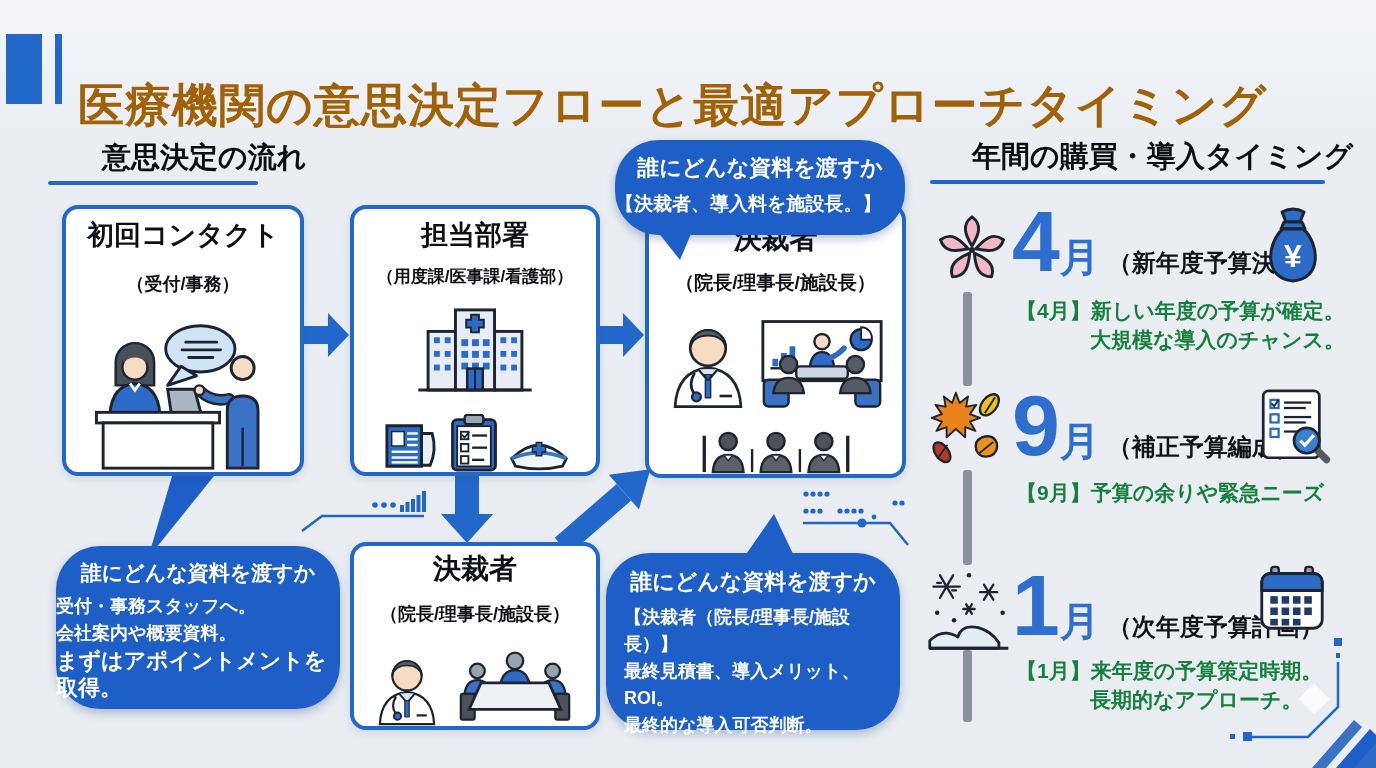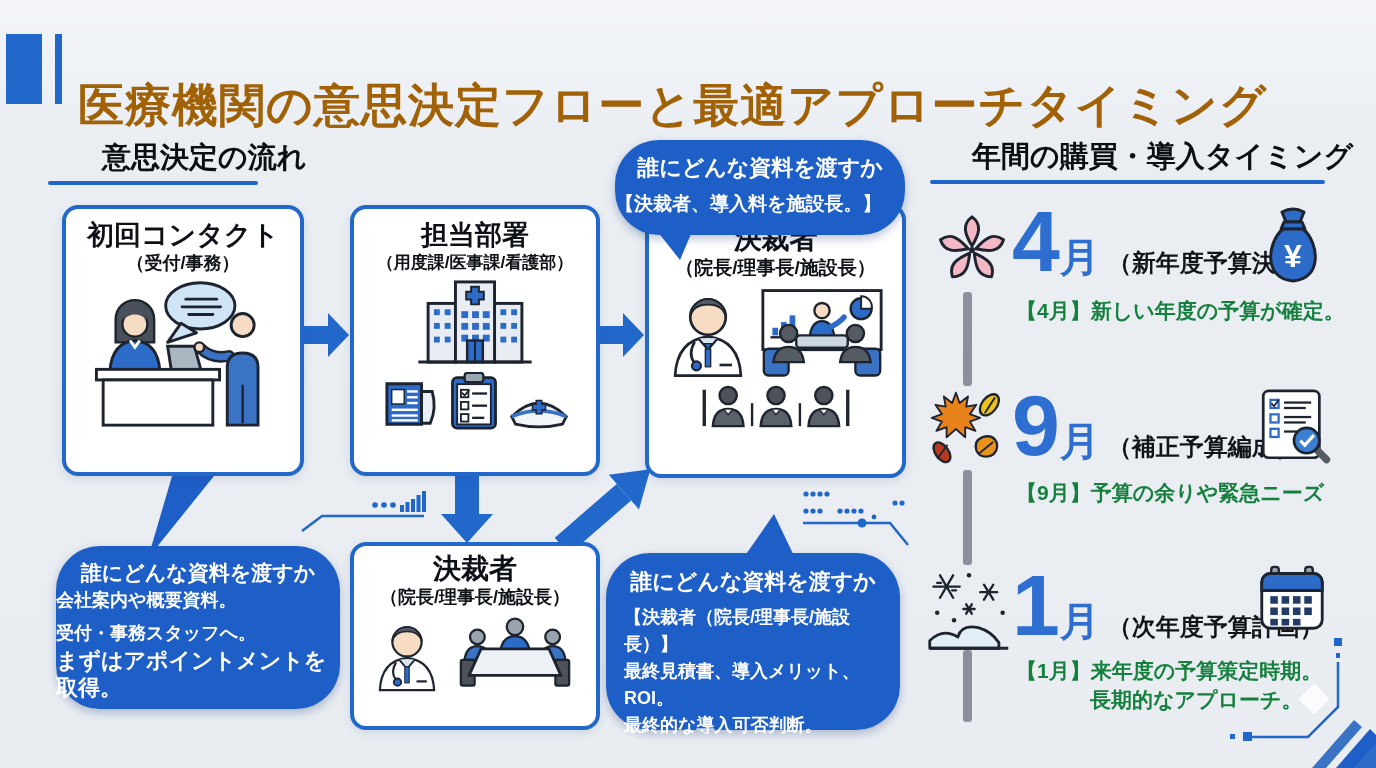--- a/index.html
+++ b/index.html
@@ -11,21 +11,21 @@
   .abs{position:absolute;}
   
   .hdr-square{left:6px;top:34px;width:36px;height:70px;background:#2268cb;}
   .hdr-bar{left:55px;top:34px;width:7px;height:70px;background:#2268cb;}
   .page-title{left:78px;top:44px;font-size:46px;font-weight:900;letter-spacing:1px;color:#a16207;white-space:nowrap;}
   
   .section-heading{font-size:29px;font-weight:900;color:#0b0e13;white-space:nowrap;margin-left:40px;}
   .heading-underline{height:4px;background:#2166c9;border-radius:2px;}
   
   .flow-box{background:#ffffff;border:4px solid #2268cb;border-radius:16px;
-    box-shadow:0 3px 8px rgba(25,55,115,.12);display:flex;flex-direction:column;align-items:center;z-index:2;}
+    box-shadow:0 3px 8px rgba(25,55,115,.12);display:flex;flex-direction:column;align-items:center;z-index:2;justify-content:space-between;}
   .box-title{font-size:27px;font-weight:900;margin-top:12px;line-height:1.1;}
   .box-subtitle{font-size:18px;font-weight:700;margin-top:3px;line-height:1.1;}
   .icon-row{display:flex;align-items:flex-end;justify-content:center;gap:8px;}
   
   .callout{background:#1e5ec7;border-radius:44px;color:#fff;z-index:3;
     box-shadow:0 4px 10px rgba(15,45,110,.28);box-sizing:border-box;}
   .callout-heading{font-size:22px;font-weight:700;text-align:center;}
   .callout-line{font-size:18px;font-weight:700;line-height:27px;}
   .center{text-align:left;}
   
@@ -297,22 +297,22 @@
   </div>
 </div>
 
 <div class="abs callout" style="left:615px;top:140px;width:290px;height:95px;padding-top:13px;">
   <div class="callout-heading">誰にどんな資料を渡すか</div>
   <div class="callout-line center" style="margin-top:7px;font-size:19px;">【決裁者、導入料を施設長。】</div>
 </div>
 
 <div class="abs callout" style="left:56px;top:546px;width:284px;height:163px;padding-top:13px;">
   <div class="callout-heading" style="font-size:21px;">誰にどんな資料を渡すか</div>
+  <div class="callout-line center" style="margin-top:6px;">受付・事務スタッフへ。</div>
   <div class="callout-line center">会社案内や概要資料。</div>
-  <div class="callout-line center" style="margin-top:6px;">受付・事務スタッフへ。</div>
   <div class="callout-line center" style="font-size:22px;">まずはアポイントメントを取得。</div>
 </div>
 
 <div class="abs callout" style="left:606px;top:553px;width:294px;height:177px;padding:14px 18px 0 18px;">
   <div class="callout-heading">誰にどんな資料を渡すか</div>
   <div class="callout-line" style="margin-top:7px;">【決裁者（院長/理事長/施設長）】</div>
   <div class="callout-line">最終見積書、導入メリット、ROI。</div>
   <div class="callout-line">最終的な導入可否判断。</div>
 </div>
 
@@ -350,20 +350,21 @@
 <div class="abs" style="left:1262px;top:206px;z-index:2;">
   <svg width="62" height="78" viewBox="0 0 62 78">
     <path d="M20 6 q11 -6 22 0 l-4 10 h-14 Z" fill="#2d6bc9" stroke="#1d2430" stroke-width="3" stroke-linejoin="round"></path>
     <path d="M22 16 h18 l3 7 h-24 Z" fill="#2d6bc9" stroke="#1d2430" stroke-width="3" stroke-linejoin="round"></path>
     <path d="M21 23 h20 C57 36 61 73 31 75 C1 73 5 36 21 23 Z" fill="#2d6bc9" stroke="#1d2430" stroke-width="3" stroke-linejoin="round"></path>
     <text x="31" y="61" text-anchor="middle" font-size="32" font-weight="bold" fill="#ffffff">¥</text>
   </svg>
 </div>
 <div class="abs t-desc" style="top:296px;">
   <div>【4月】新しい年度の予算が確定。</div>
+  <div class="indent">大規模な導入のチャンス。</div>
 </div>
 
 <div class="abs" style="left:928px;top:389px;z-index:2;">
   <svg width="80" height="80" viewBox="0 0 86 86">
     <path d="M30 4 L34 15 L43 8 L41 19 L52 17 L45 27 L56 31 L45 35 L51 45 L40 41 L40 52 L30 43 L20 52 L20 41 L9 45 L15 35 L4 31 L15 27 L8 17 L19 19 L17 8 L26 15 Z" fill="#e8821a" stroke="#1d2430" stroke-width="2" stroke-linejoin="round"></path>
     <ellipse cx="66" cy="17" rx="8" ry="13" fill="#ecc21f" stroke="#1d2430" stroke-width="2.5" transform="rotate(38 66 17)"></ellipse>
     <line x1="61" y1="26" x2="72" y2="9" stroke="#1d2430" stroke-width="2"></line>
     <ellipse cx="15" cy="68" rx="7" ry="12" fill="#b53a20" stroke="#1d2430" stroke-width="2.5" transform="rotate(-36 15 68)"></ellipse>
     <line x1="10" y1="75" x2="21" y2="60" stroke="#1d2430" stroke-width="2"></line>
     <path d="M58 52 q12 -4 16 6 q2 10 -7 14 q-11 3 -15 -6 q-3 -10 6 -14 Z" fill="#e8931c" stroke="#1d2430" stroke-width="2.5"></path>

